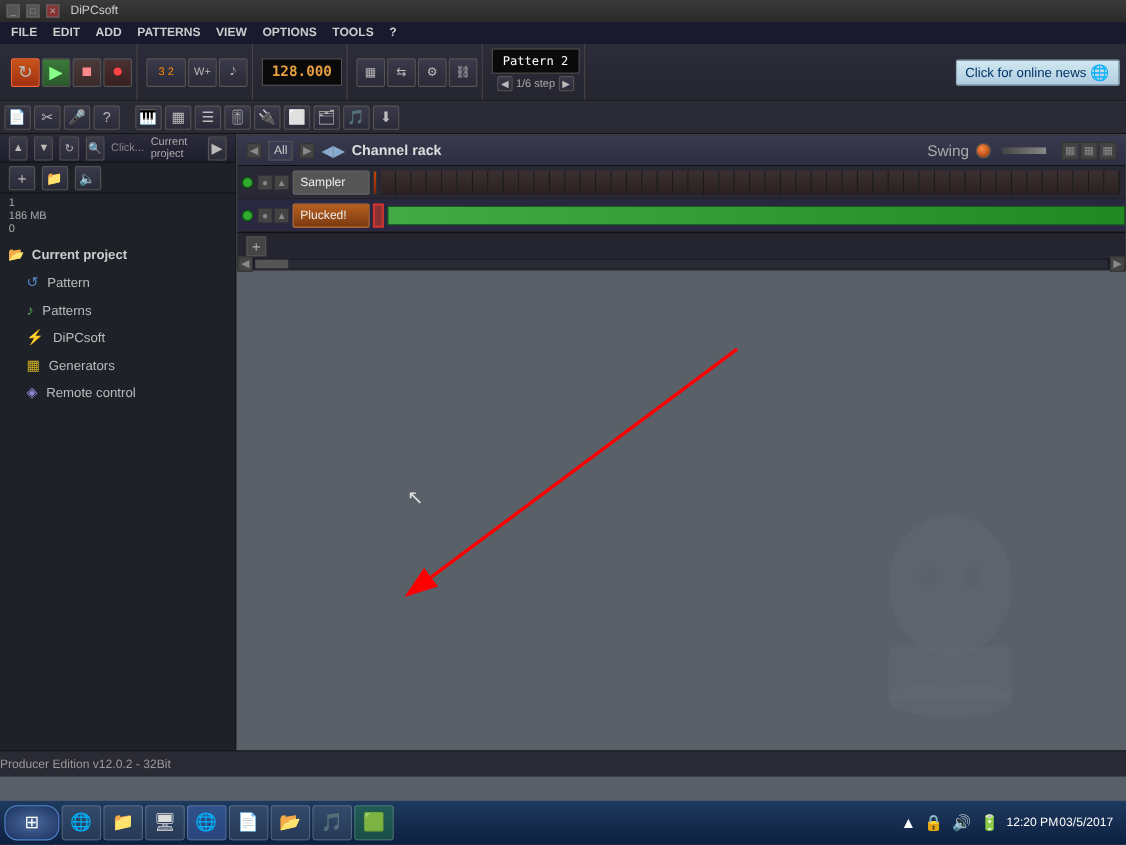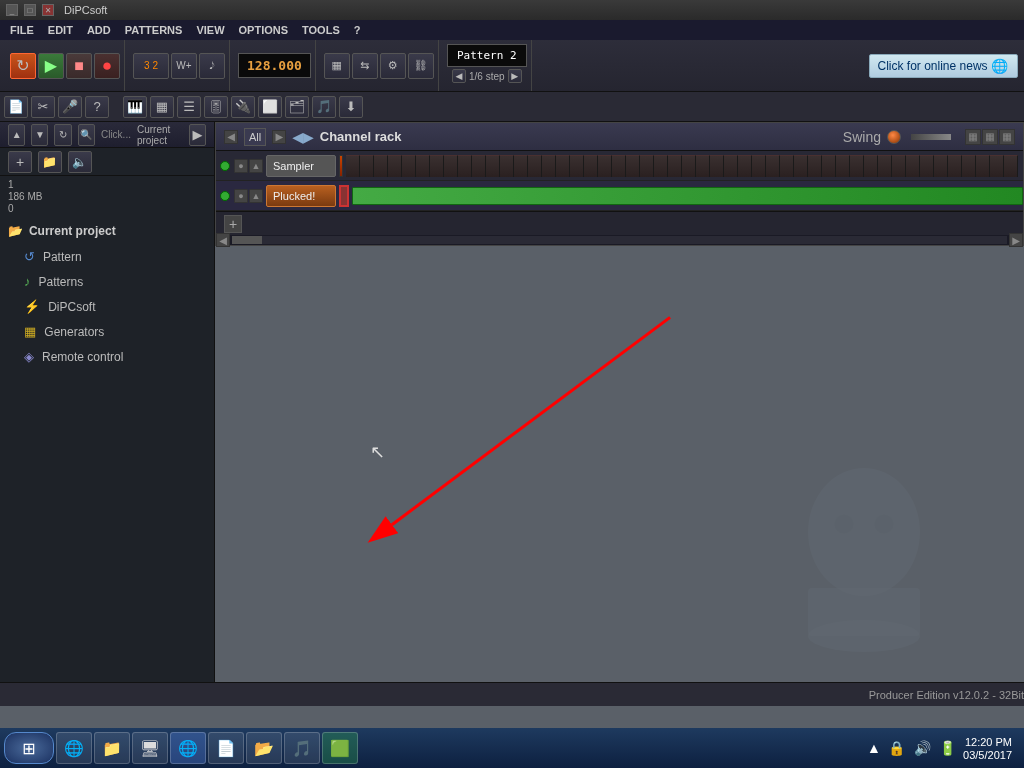--- a/index.html
+++ b/index.html
@@ -406,21 +406,21 @@
       height: 100%;
       pointer-events: none;
     }
 
     
     #statusbar {
       height: 24px;
       background: #2a2a35;
       display: flex;
       align-items: center;
-      justify-content: flex-end;
+      justify-content: flex-start;
       color: #999;
       font-size: 11px;
       border-top: 1px solid #111;
     }
 
     
     #taskbar {
       height: 40px;
       background: linear-gradient(to bottom, #1e3a5f, #0d2040);
       display: flex;
@@ -781,18 +781,18 @@
   <div class="taskbar-item" style="font-size:16px;">📄</div>
   <div class="taskbar-item" style="font-size:16px;">📂</div>
   <div class="taskbar-item" style="font-size:16px;">🎵</div>
   <div class="taskbar-item" style="font-size:16px;background:rgba(50,180,80,0.3);">🟩</div>
 
   <div class="tray">
     <span class="tray-icon">▲</span>
     <span class="tray-icon">🔒</span>
     <span class="tray-icon">🔊</span>
     <span class="tray-icon">🔋</span>
-    <div style="display:flex;flex-direction:column;align-items:flex-end;gap:1px;">
+    <div style="display:flex;flex-direction:row;align-items:flex-end;gap:1px;">
       <span>12:20 PM</span>
       <span>03/5/2017</span>
     </div>
   </div>
 </div>
 
 </body></html>

